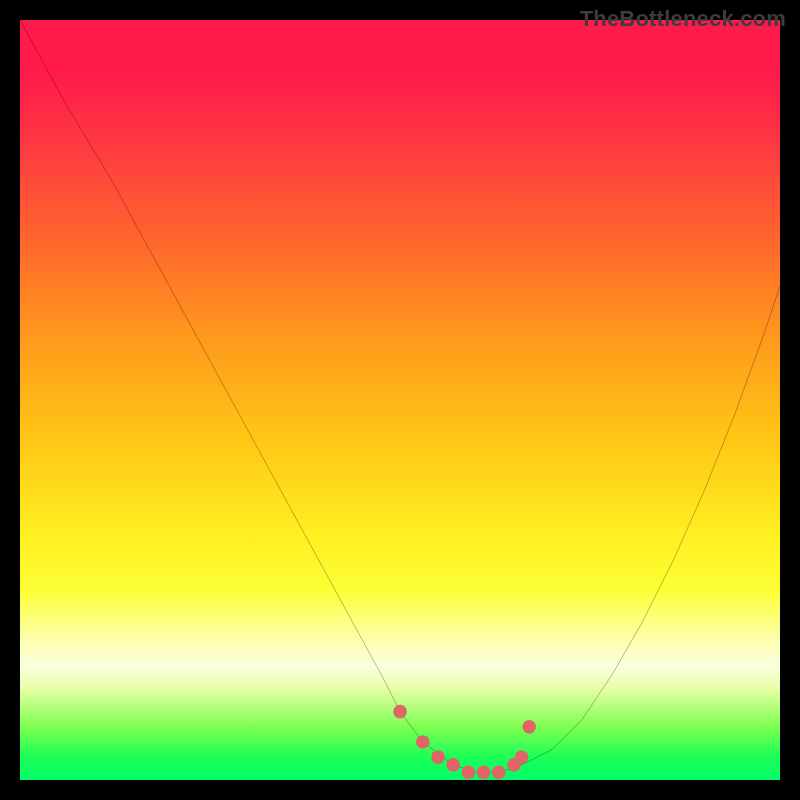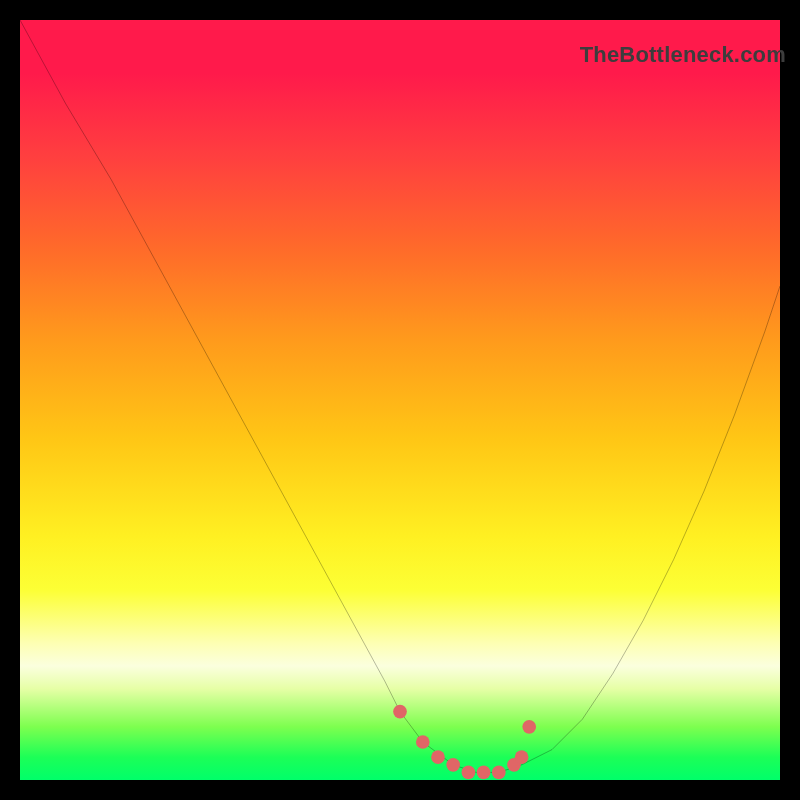--- a/index.html
+++ b/index.html
@@ -41,21 +41,20 @@
   }
   .watermark {
     position: absolute;
     top: 6px;
     right: 14px;
     color: #3d3d3d;
     font-size: 22px;
     font-weight: 600;
     letter-spacing: 0.2px;
     user-select: none;
-    margin-top: 36px;
   }
   svg.curve {
     position: absolute;
     left: 20px;
     top: 20px;
     width: 760px;
     height: 760px;
     overflow: visible;
   }
 </style>

